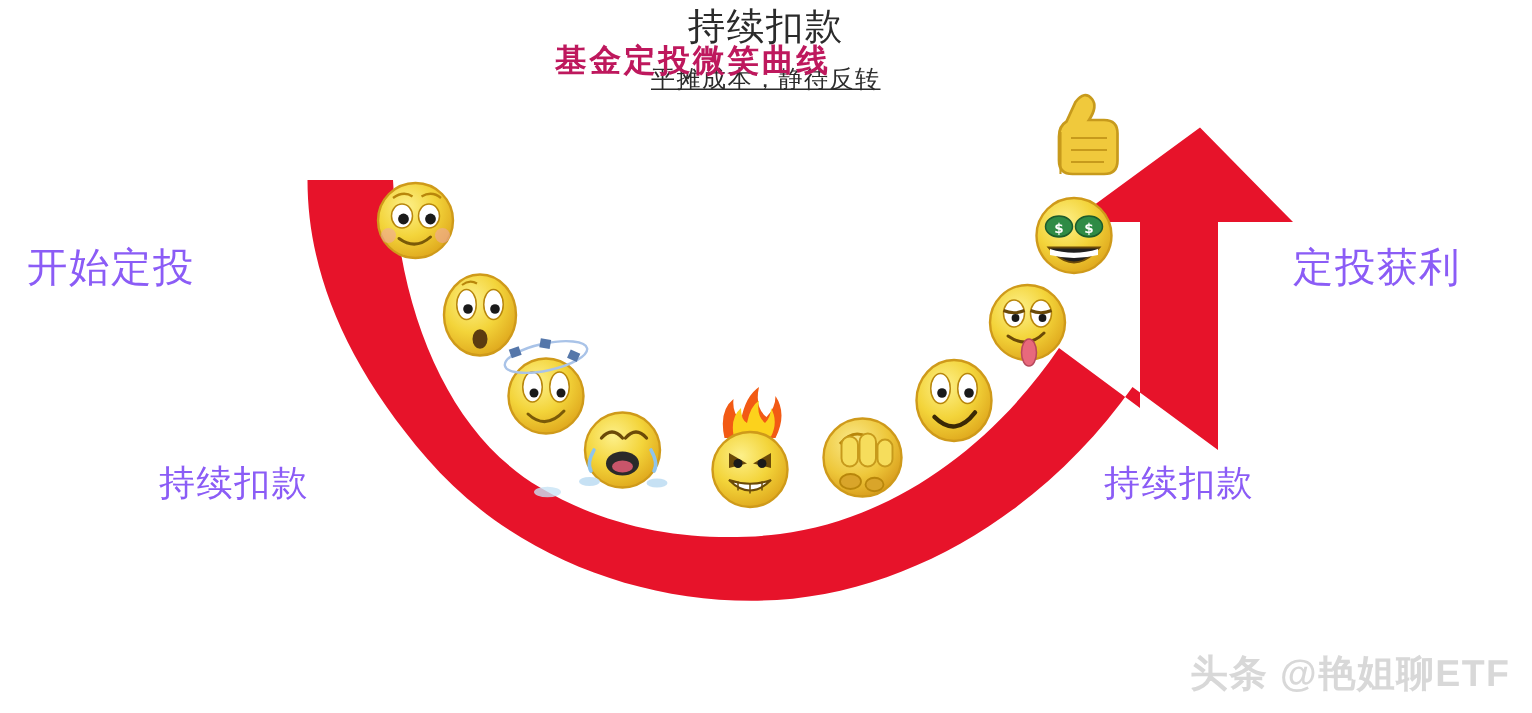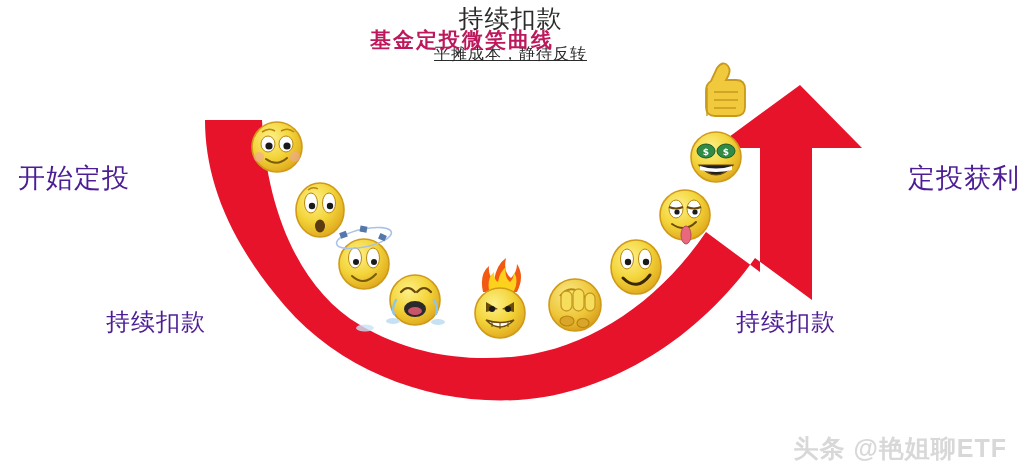--- a/index.html
+++ b/index.html
@@ -22,21 +22,21 @@
   }
   #curve-layer {
     position: absolute;
     left: 0;
     top: 0;
     width: 1021px;
     height: 475px;
   }
   .label {
     position: absolute;
-    color: #4c1d95;
+    color: #8b5cf6;
     font-weight: 400;
     white-space: nowrap;
     letter-spacing: 1px;
   }
   #page-title {
     position: absolute;
     left: 0;
     top: 26px;
     width: 924px;
     text-align: center;
@@ -44,21 +44,21 @@
     font-weight: bold;
     color: #be185d;
     letter-spacing: 2px;
   }
   #label-start {
     left: 18px;
     top: 160px;
     font-size: 27px;
   }
   #label-end {
-    left: 908px;
+    left: 862px;
     top: 160px;
     font-size: 27px;
     font-family: Liberation Mono, monospace;
   }
   #label-left-deduct {
     left: 106px;
     top: 306px;
     font-size: 24px;
   }
   #label-right-deduct {

